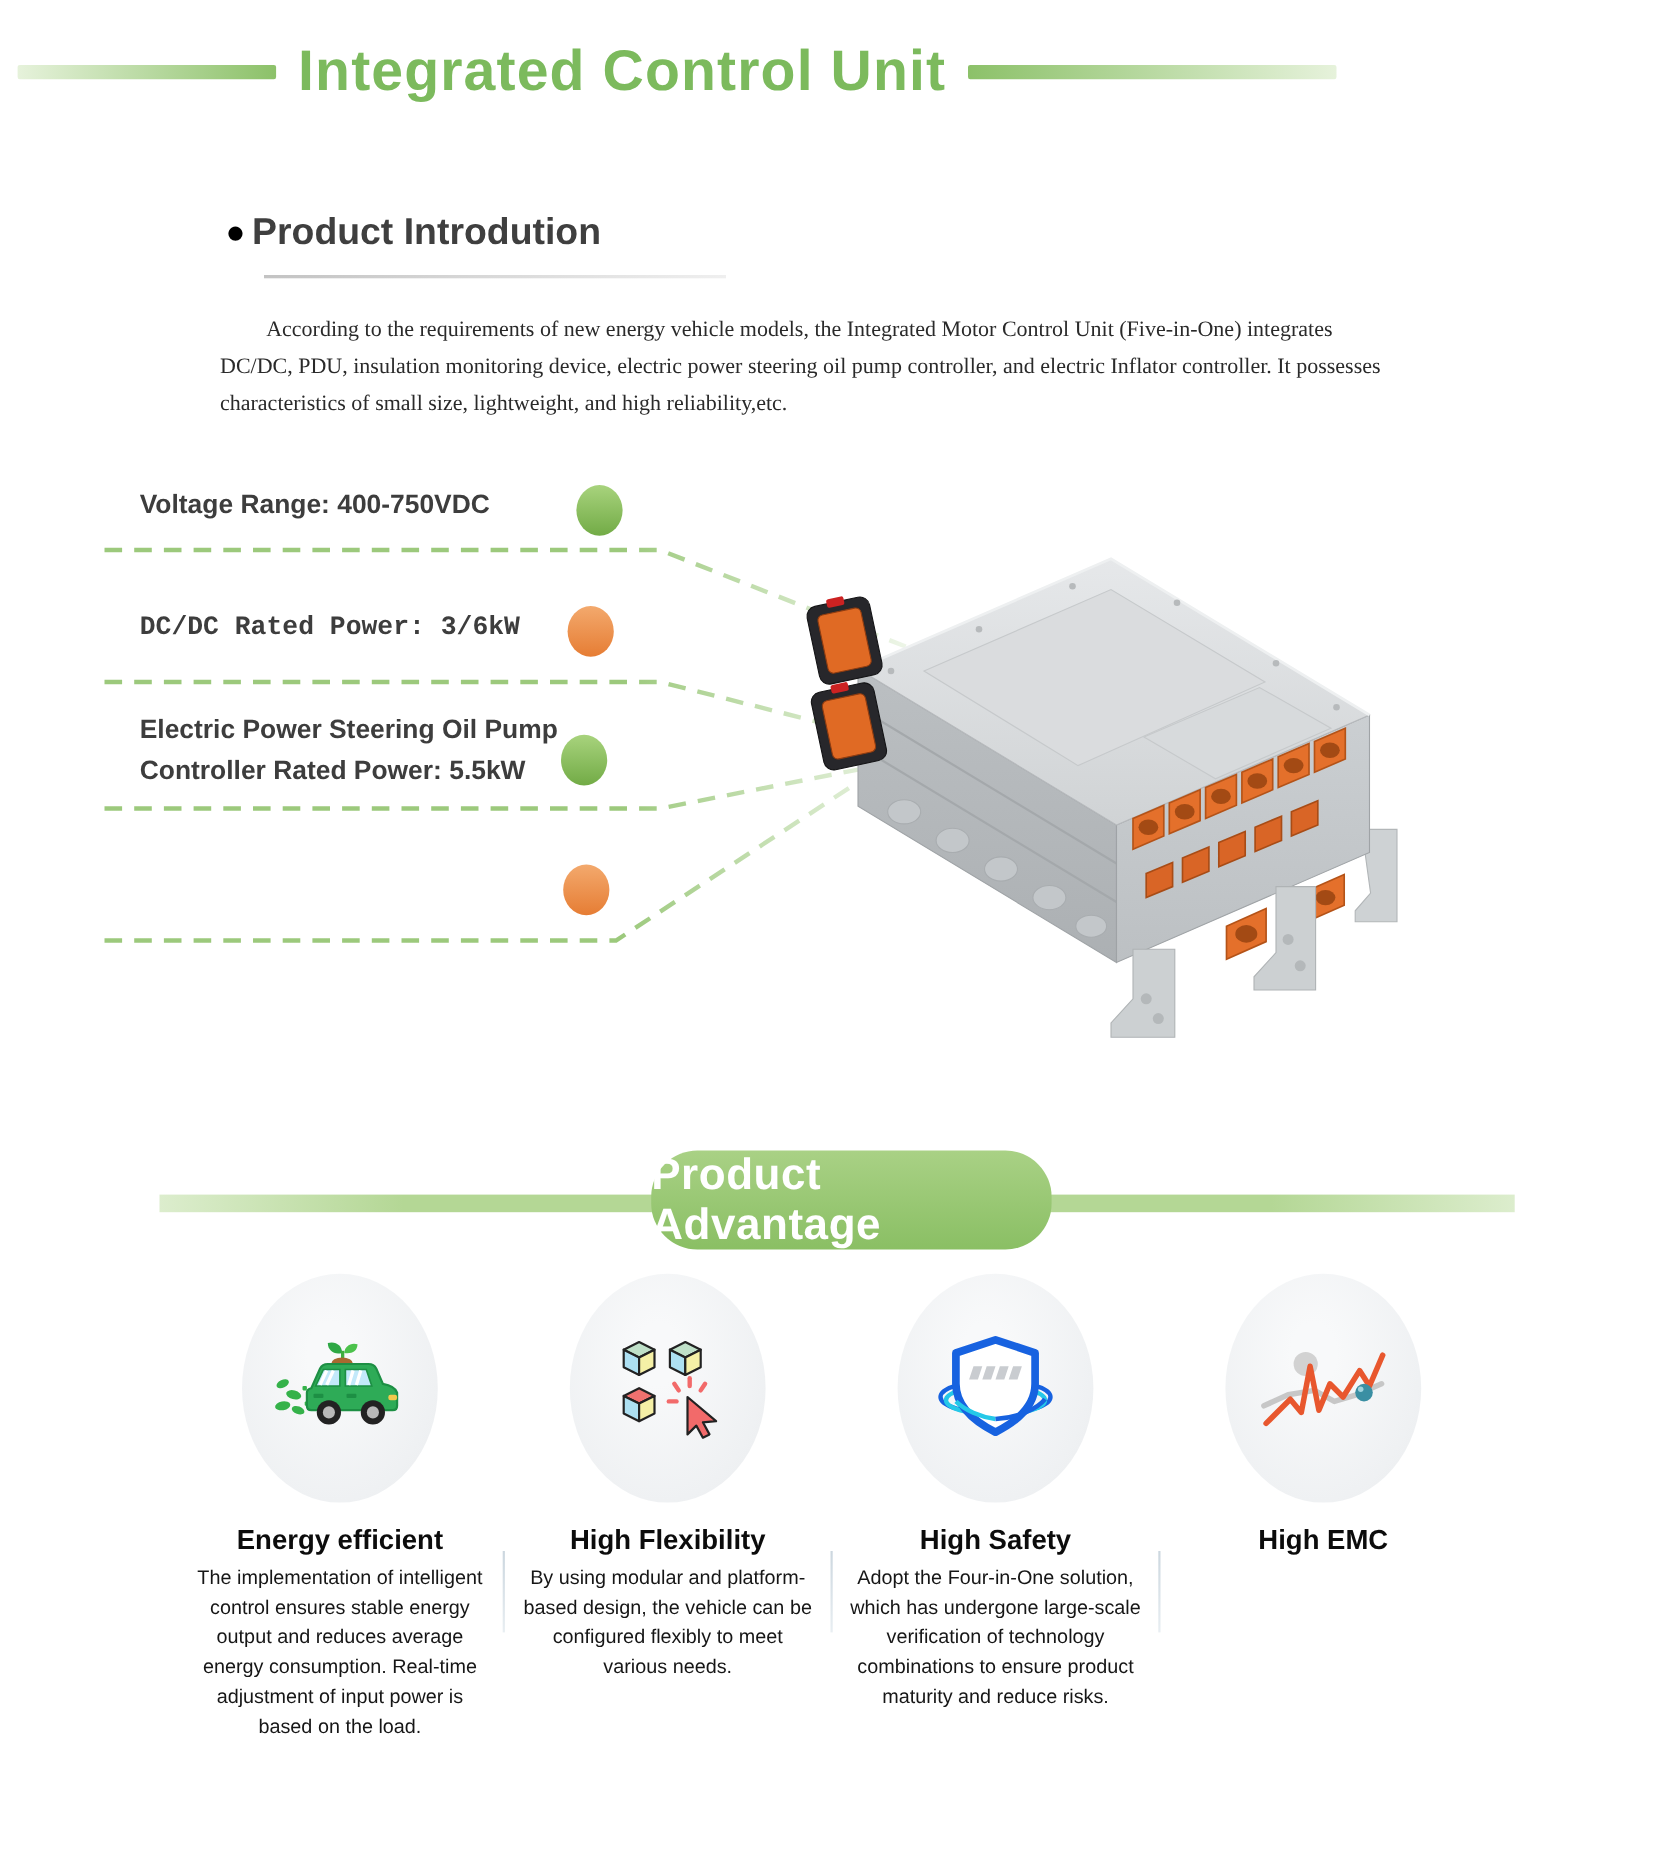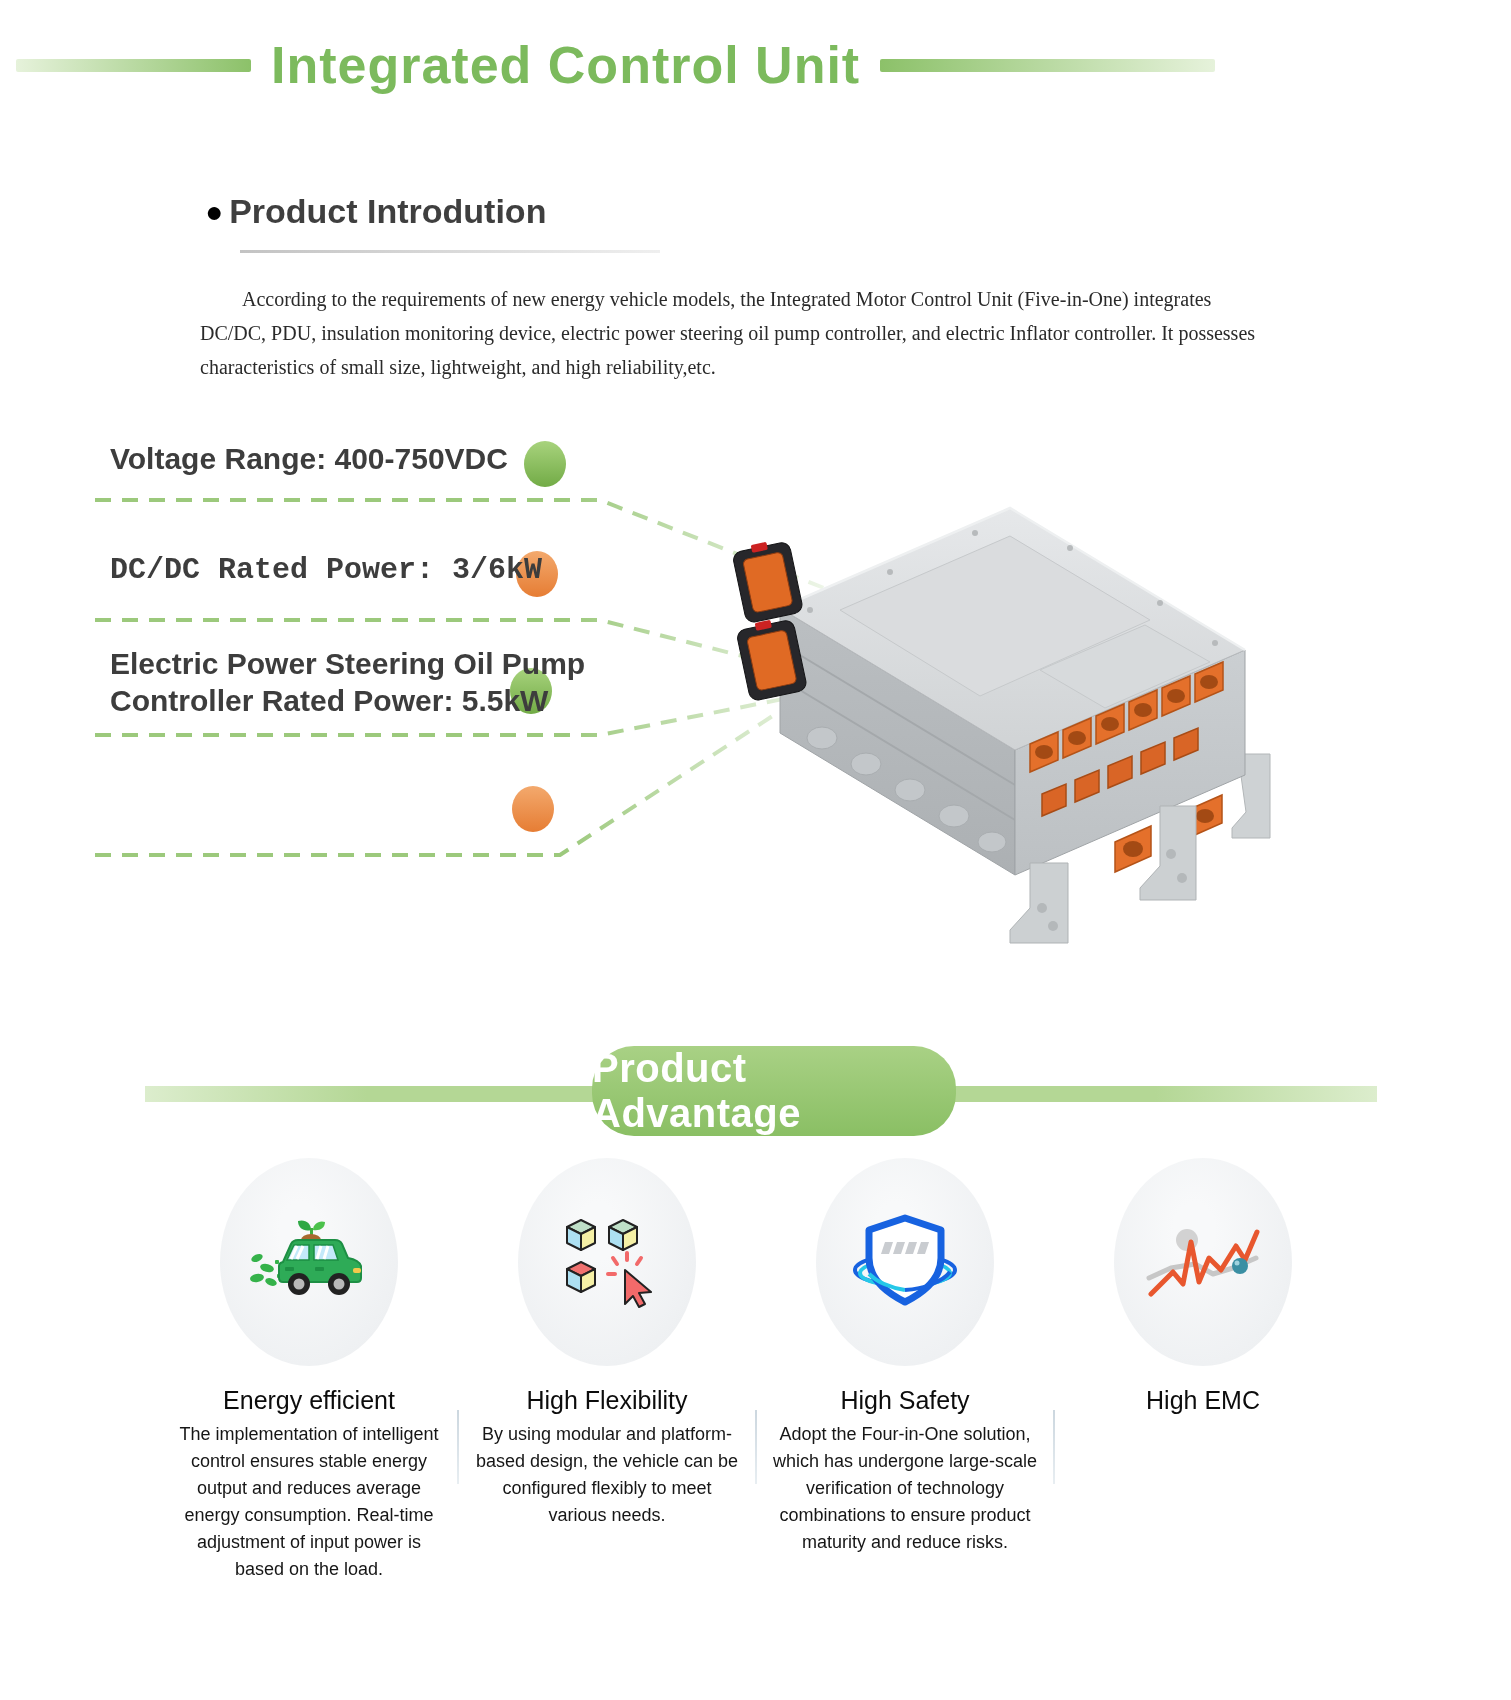--- a/index.html
+++ b/index.html
@@ -17,21 +17,21 @@
   
   .intro-heading{position:absolute;left:205px;top:192px;display:flex;align-items:center;gap:6px;
                  font-size:34px;font-weight:bold;color:#3f3f3f;}
   .intro-bullet{font-size:30px;color:#000;line-height:1;}
   .intro-underline{position:absolute;left:240px;top:250px;width:420px;height:3px;
                    background:linear-gradient(90deg,#c3c3c3 0%,#efefef 100%);}
   .intro-body{position:absolute;left:200px;top:262px;width:1072px;
               font-size:20px;line-height:34px;color:#2a2a2a;text-indent:42px;font-family:Liberation Serif, serif;}
 
   
-  .spec{position:absolute;left:110px;font-size:30px;font-weight:bold;color:#3d3d3d;
+  .spec{position:absolute;left:127px;font-size:24px;font-weight:bold;color:#3d3d3d;
         line-height:37px;z-index:3;white-space:nowrap;}
   .spec .indent{padding-left:10px;}
   .dot{position:absolute;width:42px;height:46px;border-radius:50%;z-index:1;}
   .dot.green{background:linear-gradient(180deg,#a8d37d 0%,#72ab46 100%);}
   .dot.orange{background:linear-gradient(180deg,#f3a96d 0%,#e67d34 100%);}
   .dash-svg{position:absolute;left:0;top:430px;z-index:0;}
 
   
   .product{position:absolute;left:690px;top:438px;z-index:2;}
 
@@ -43,21 +43,21 @@
             display:flex;align-items:center;justify-content:flex-end;z-index:2;}
   .adv-pill-text{font-size:40px;font-weight:bold;color:#ffffff;letter-spacing:0.5px;}
 
   
   .adv-grid{position:absolute;left:160px;top:1158px;width:1192px;
             display:grid;grid-template-columns:repeat(4,1fr);}
   .adv-col{text-align:center;position:relative;}
   .adv-icon-wrap{width:178px;height:208px;border-radius:50%;margin:0 auto;
                  background:radial-gradient(ellipse at 45% 35%, #f8f9fa 15%, #eff1f3 70%, #eaecee 100%);
                  display:flex;align-items:center;justify-content:center;}
-  .adv-title{margin-top:20px;font-size:25px;font-weight:normal;color:#0c0c0c;}
+  .adv-title{margin-top:20px;font-size:25px;font-weight:bold;color:#0c0c0c;}
   .adv-body{margin:6px auto 0;font-size:18px;line-height:27px;color:#161616;padding:0 14px;}
   .adv-divider{position:absolute;width:2px;height:74px;top:252px;
                background:linear-gradient(180deg,#ccd7df 0%,#e8eef2 100%);}
   .adv-divider.d1{left:297px;} .adv-divider.d2{left:595px;} .adv-divider.d3{left:893px;}
 </style>
 </head>
 <body>
 
 <div class="page">
 

